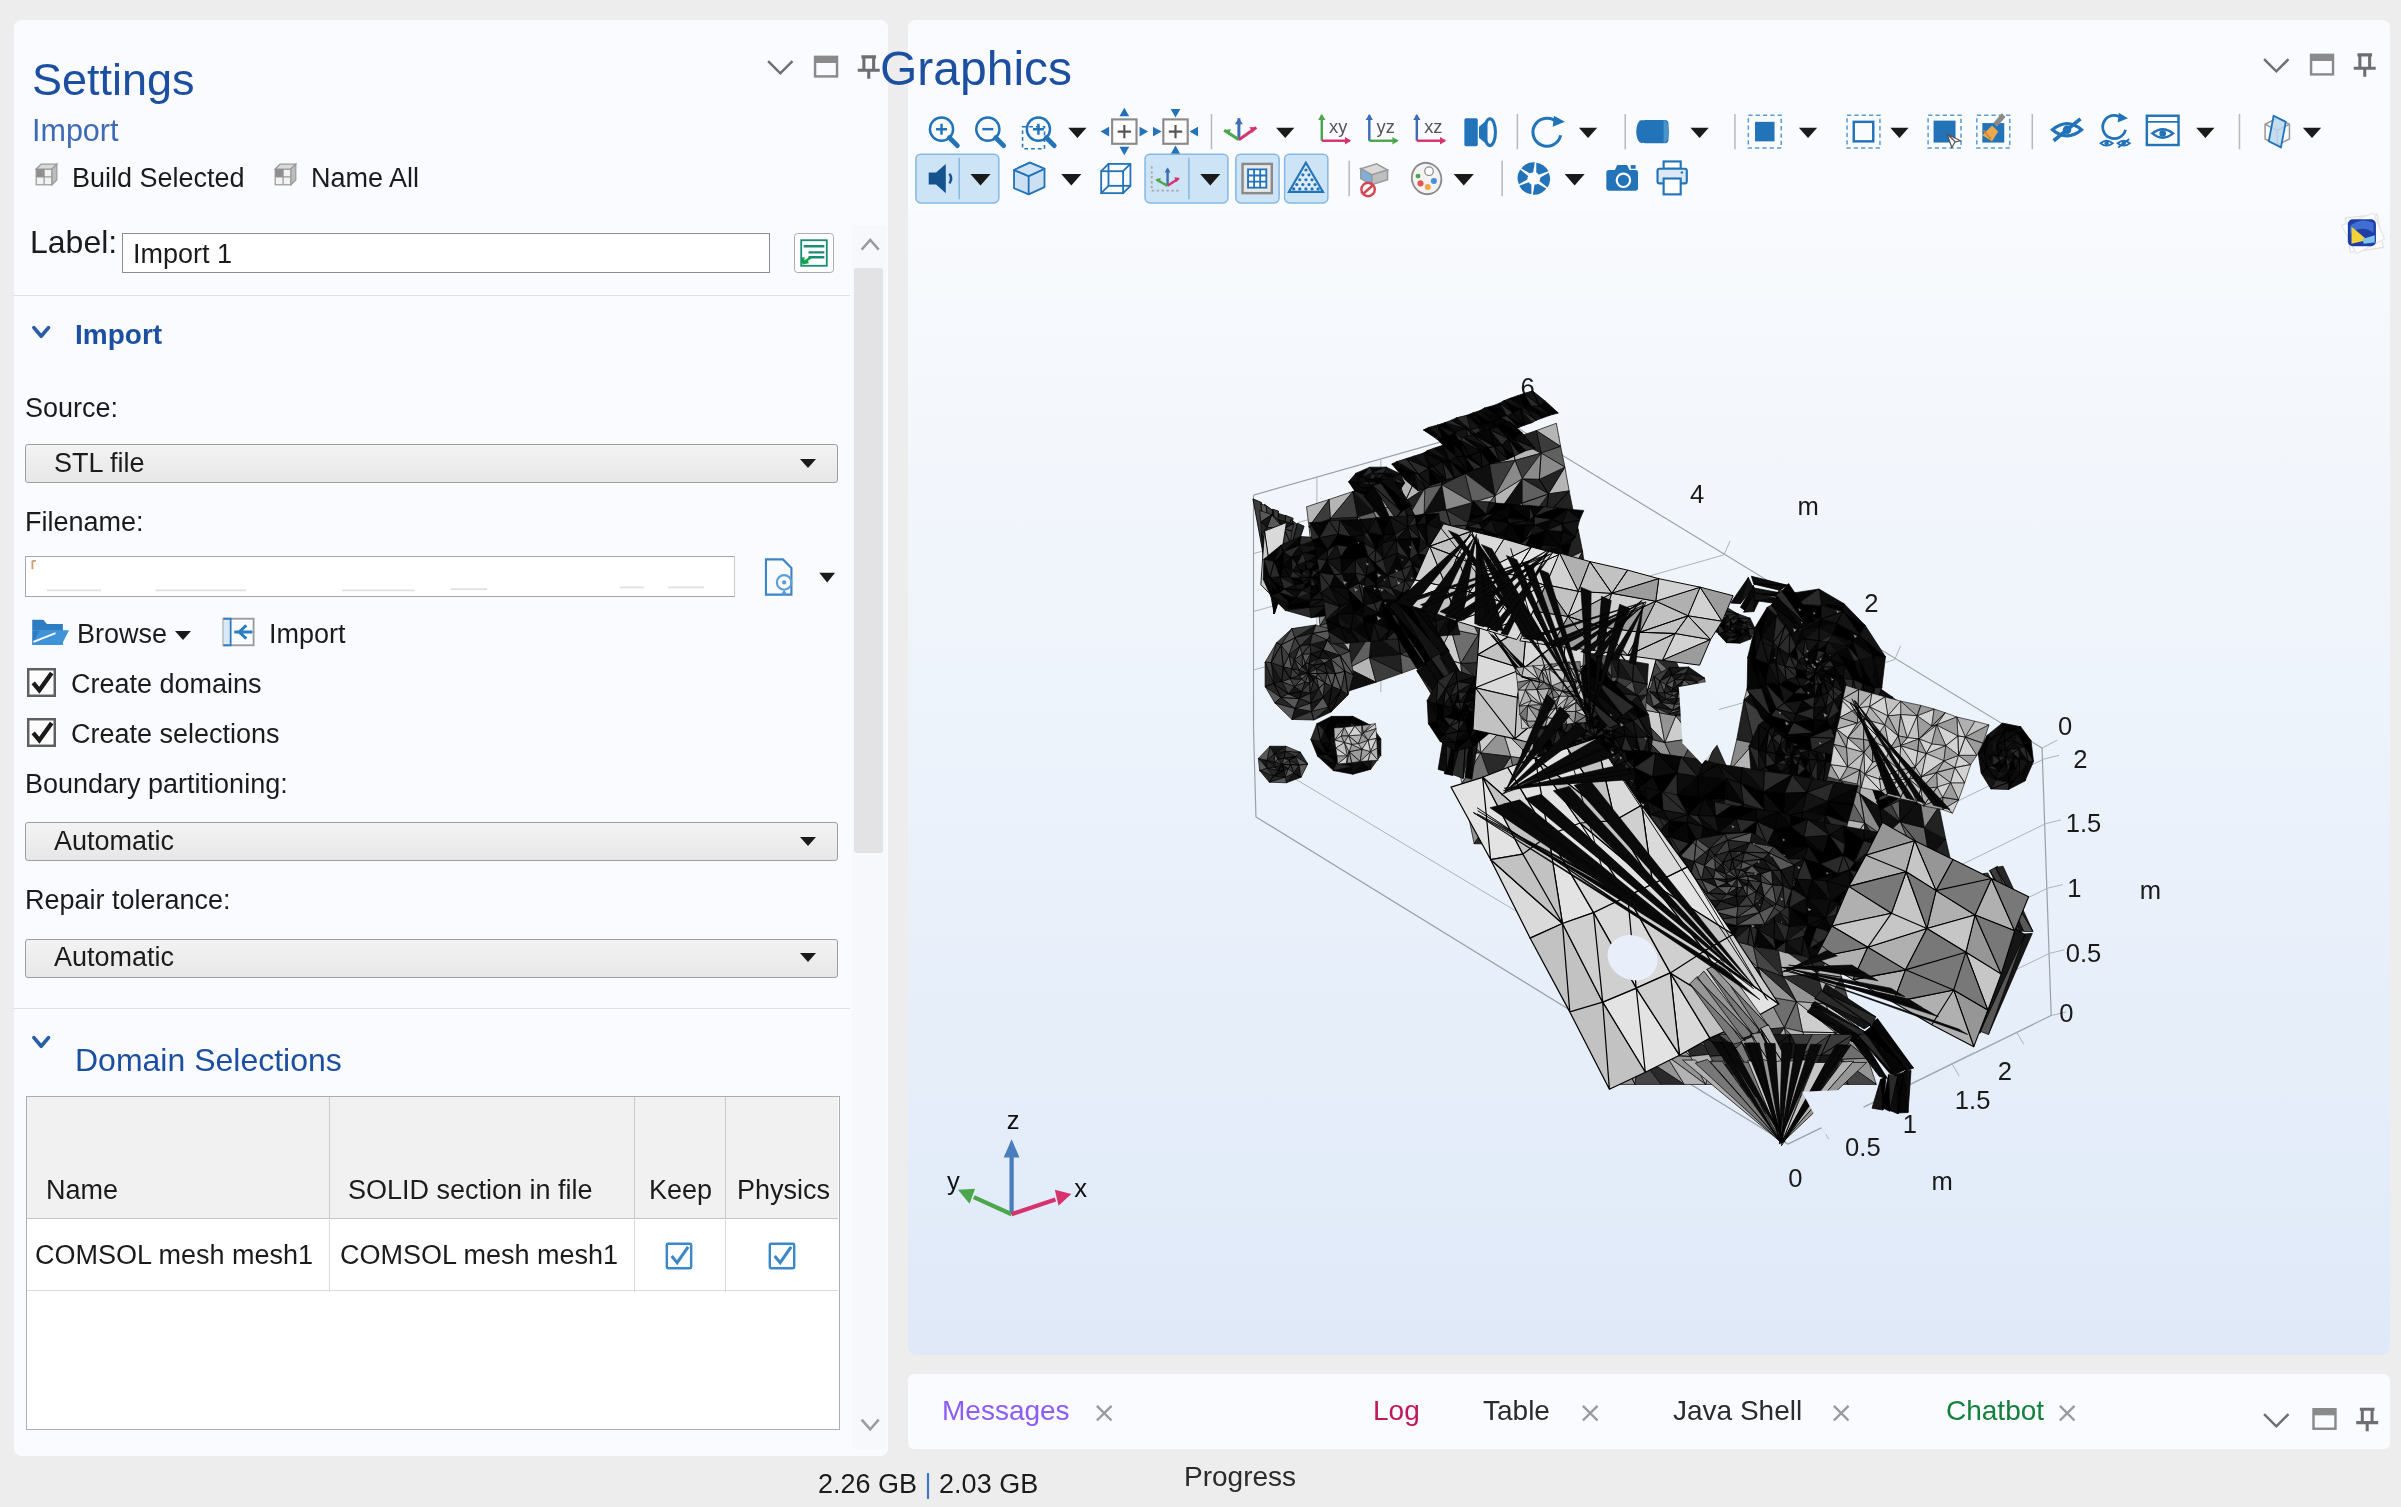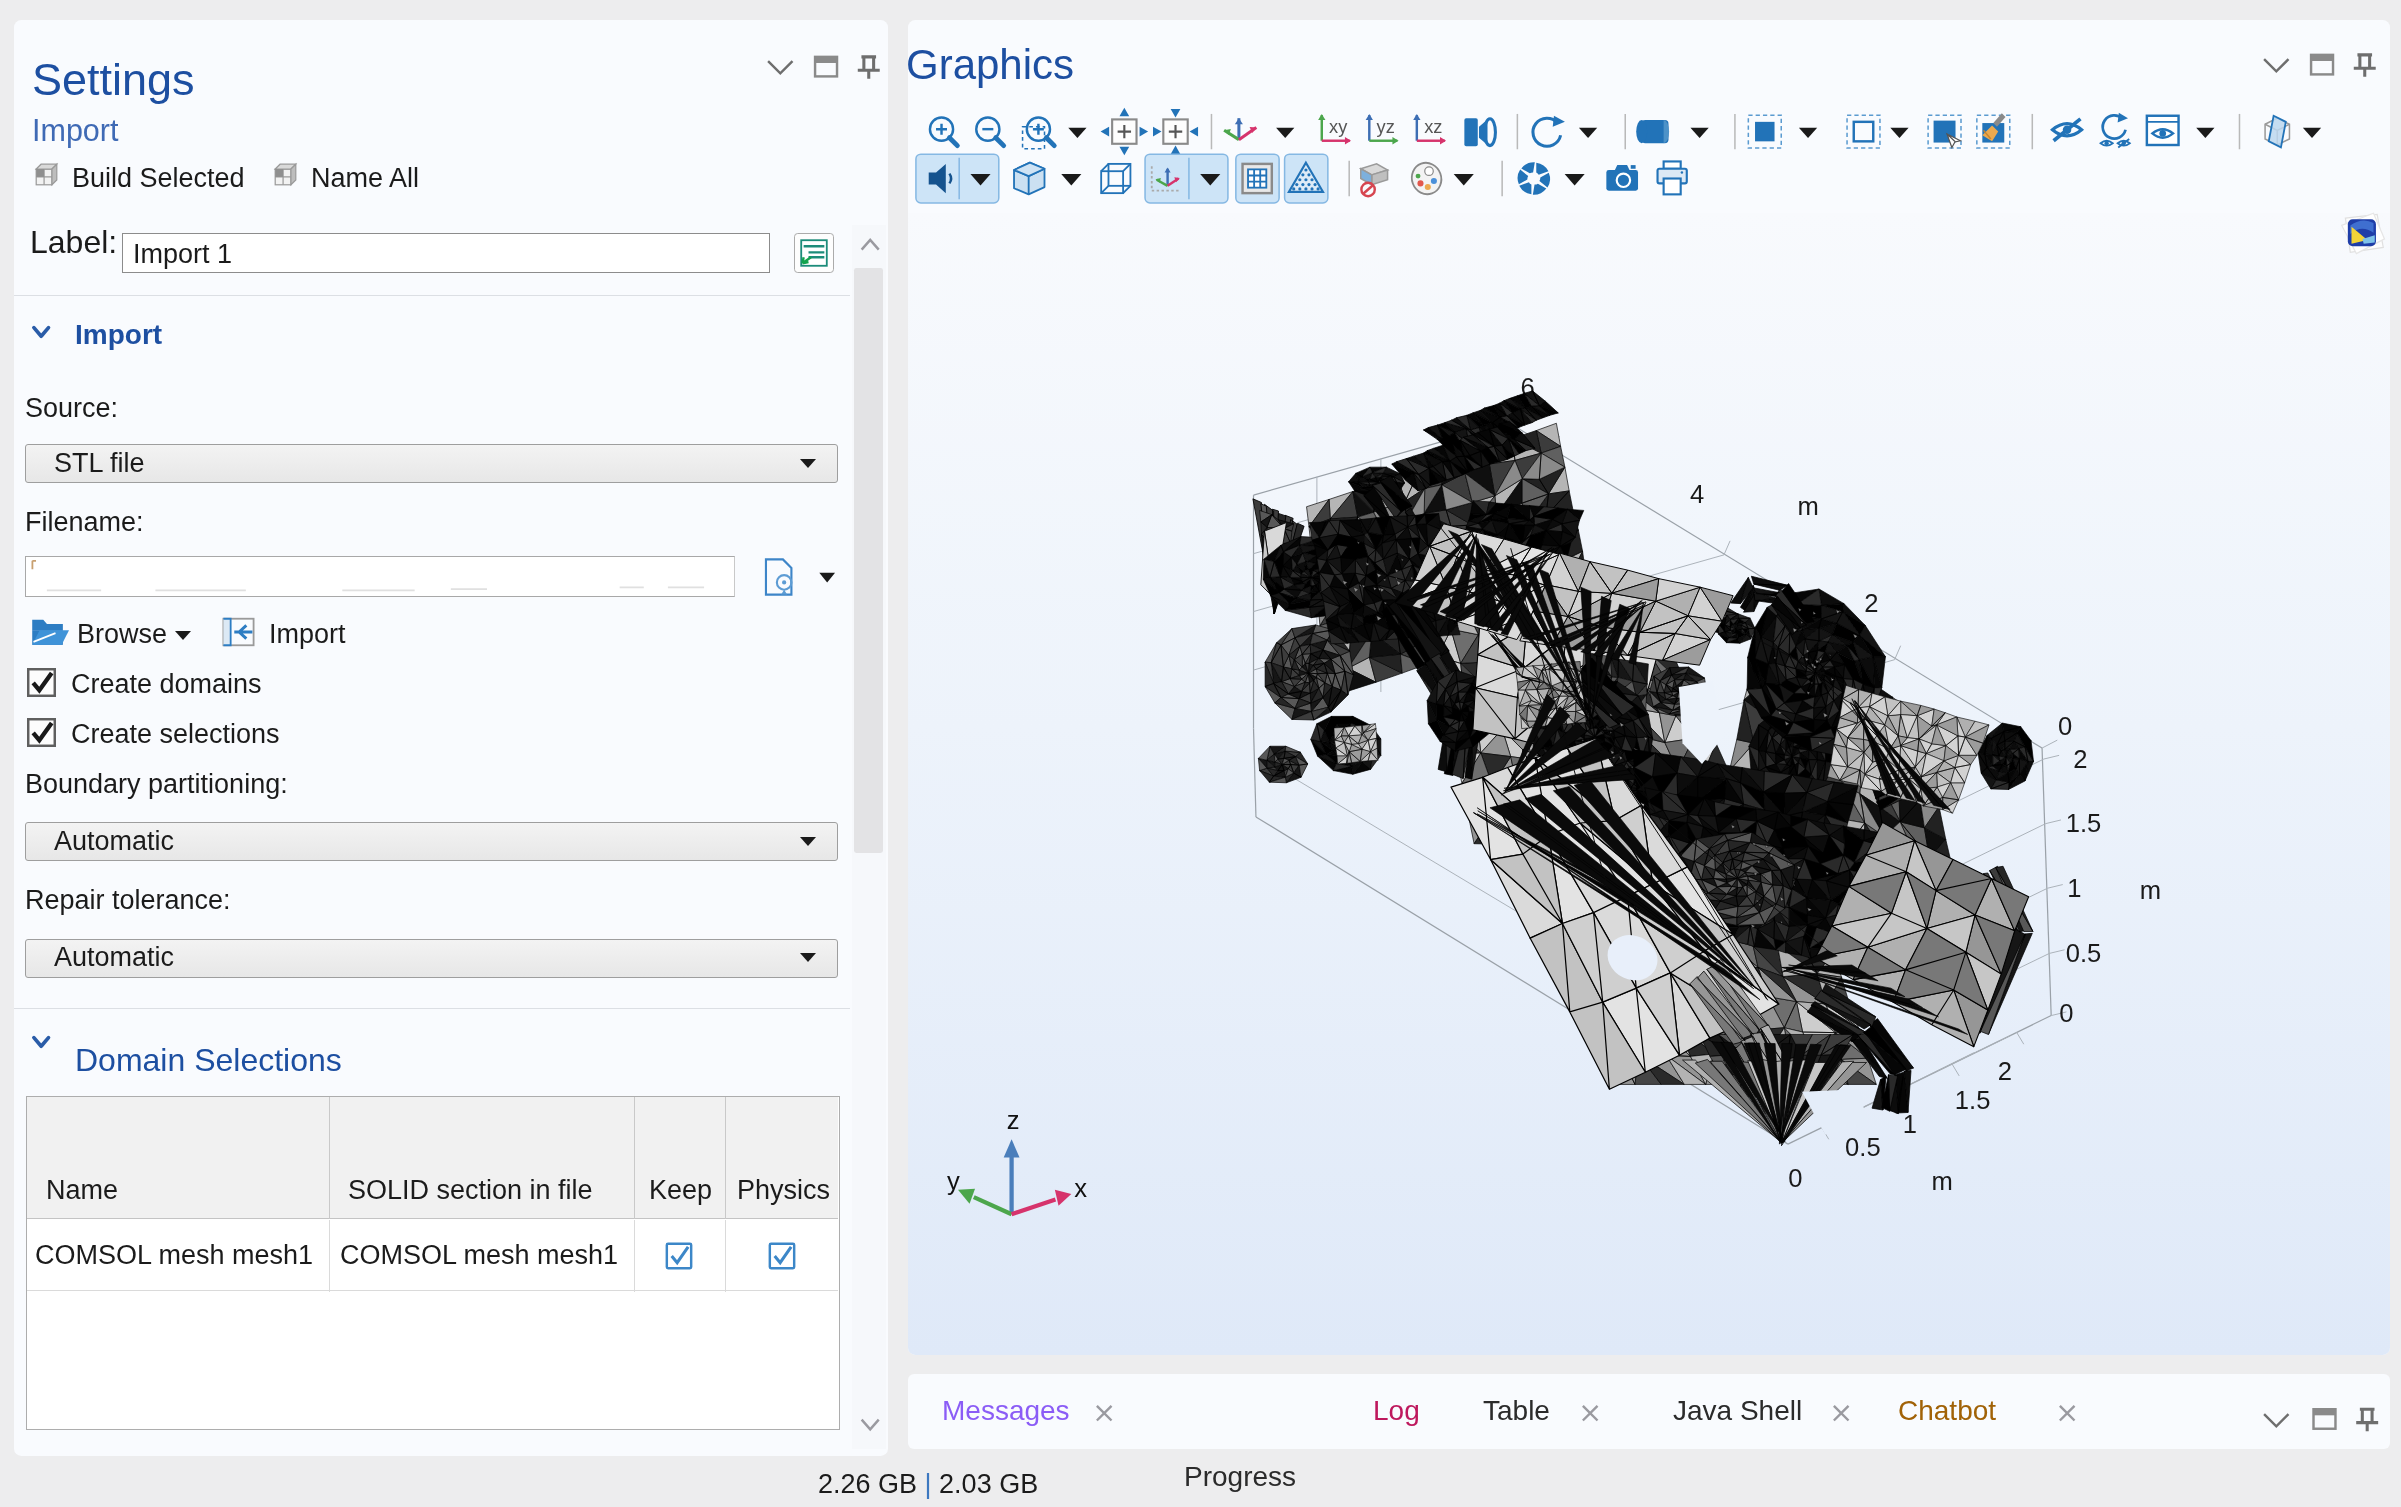--- a/index.html
+++ b/index.html
@@ -137,21 +137,21 @@
 </svg>
     <div class="abs" style="left:852px;top:225px;width:34px;height:1224px;background:#f6f8fb"></div>
     <div class="abs" style="left:854px;top:268px;width:29px;height:585px;background:#e3e3e5;border-radius:2.4px"></div>
     <svg style="left:858px;top:235px" width="24.4" height="18.3" viewBox="0 0 40 30">
       <path d="M6 24 L20 8 L34 24" fill="none" stroke="#9a9aa0" stroke-width="4"></path>
     </svg>
     <svg style="left:858px;top:1416px" width="24.4" height="18.3" viewBox="0 0 40 30">
       <path d="M6 6 L20 22 L34 6" fill="none" stroke="#9a9aa0" stroke-width="4"></path>
     </svg>
     <div class="panel" style="left:908px;top:20px;width:1482px;height:1335px"></div>
-    <div class="t blue" style="left:906px;top:41px;font-size:42px">Graphics</div>
+    <div class="t blue" style="left:880px;top:41px;font-size:48px">Graphics</div>
     <div class="abs" style="left:908px;top:213px;width:1482px;height:1142px;background:linear-gradient(#f8fafd,#edf3fb 45%,#dfe9f8);border-radius:0 0 7.3px 7.3px"></div>
     <svg style="left:2261px;top:50px" width="116" height="30.5" viewBox="0 0 190 50">
 <path d="M5 15 L25 35 L45 15" fill="none" stroke="#6e6e6e" stroke-width="4"></path>
 <rect x="82" y="8" width="36" height="32" fill="none" stroke="#8a8a8a" stroke-width="4"></rect>
 <rect x="82" y="8" width="36" height="10" fill="#8a8a8a"></rect>
 <g stroke="#6e6e6e" stroke-width="5" fill="none">
         <path d="M158 8 h24 M162 8 v22 M178 8 v22 M152 30 h36 M170 30 v14"></path>
       </g>
 </svg>
     <svg style="left:908px;top:37px" width="1482px" height="177" viewBox="0 0 2432 290">
@@ -406,21 +406,21 @@
     <div class="t" style="left:1184px;top:1461px;font-size:28px;color:#2b2b2b">Progress</div>
     <div class="t" style="left:1373px;top:1395px;font-size:28px;color:#be185d">Log</div>
     <div class="t" style="left:1483px;top:1395px;font-size:28px;color:#2b2b2b">Table</div>
     <svg style="left:1578px;top:1401px" width="24.4" height="24.4" viewBox="0 0 40 40">
       <path d="M8 8 L32 32 M32 8 L8 32" stroke="#9a9aa0" stroke-width="4"></path>
     </svg>
     <div class="t" style="left:1673px;top:1395px;font-size:28px;color:#2b2b2b">Java Shell</div>
     <svg style="left:1829px;top:1401px" width="24.4" height="24.4" viewBox="0 0 40 40">
       <path d="M8 8 L32 32 M32 8 L8 32" stroke="#9a9aa0" stroke-width="4"></path>
     </svg>
-    <div class="t" style="left:1898px;top:1395px;font-size:28px;color:#a16207">Chatbot</div>
+    <div class="t" style="left:1946px;top:1395px;font-size:28px;color:#15803d">Chatbot</div>
     <svg style="left:2055px;top:1401px" width="24.4" height="24.4" viewBox="0 0 40 40">
       <path d="M8 8 L32 32 M32 8 L8 32" stroke="#9a9aa0" stroke-width="4"></path>
     </svg>
     <svg style="left:2261px;top:1408px" width="116" height="30.5" viewBox="0 0 190 50">
 <path d="M5 10 L25 30 L45 10" fill="none" stroke="#6e6e6e" stroke-width="4"></path>
 <rect x="86" y="2" width="36" height="32" fill="none" stroke="#8a8a8a" stroke-width="4"></rect>
 <rect x="86" y="2" width="36" height="10" fill="#8a8a8a"></rect>
 <g stroke="#6e6e6e" stroke-width="5" fill="none">
         <path d="M162 2 h24 M166 2 v22 M182 2 v22 M156 24 h36 M174 24 v14"></path>
       </g>

